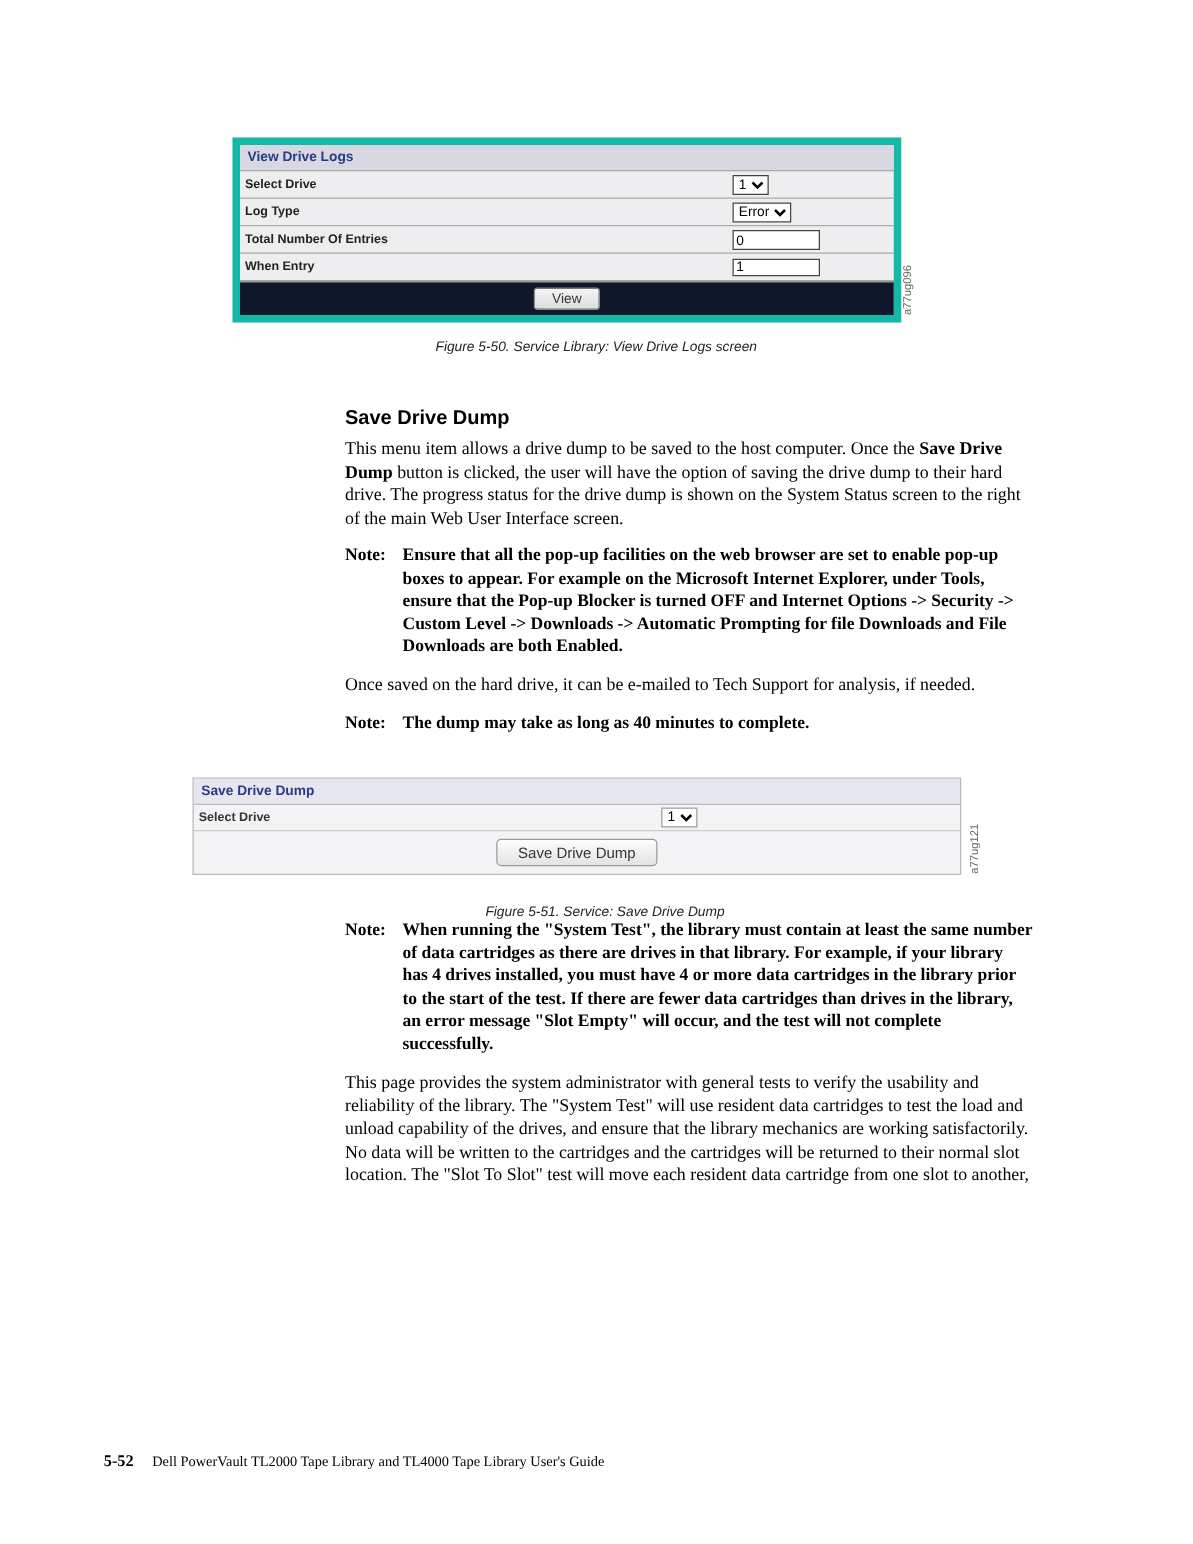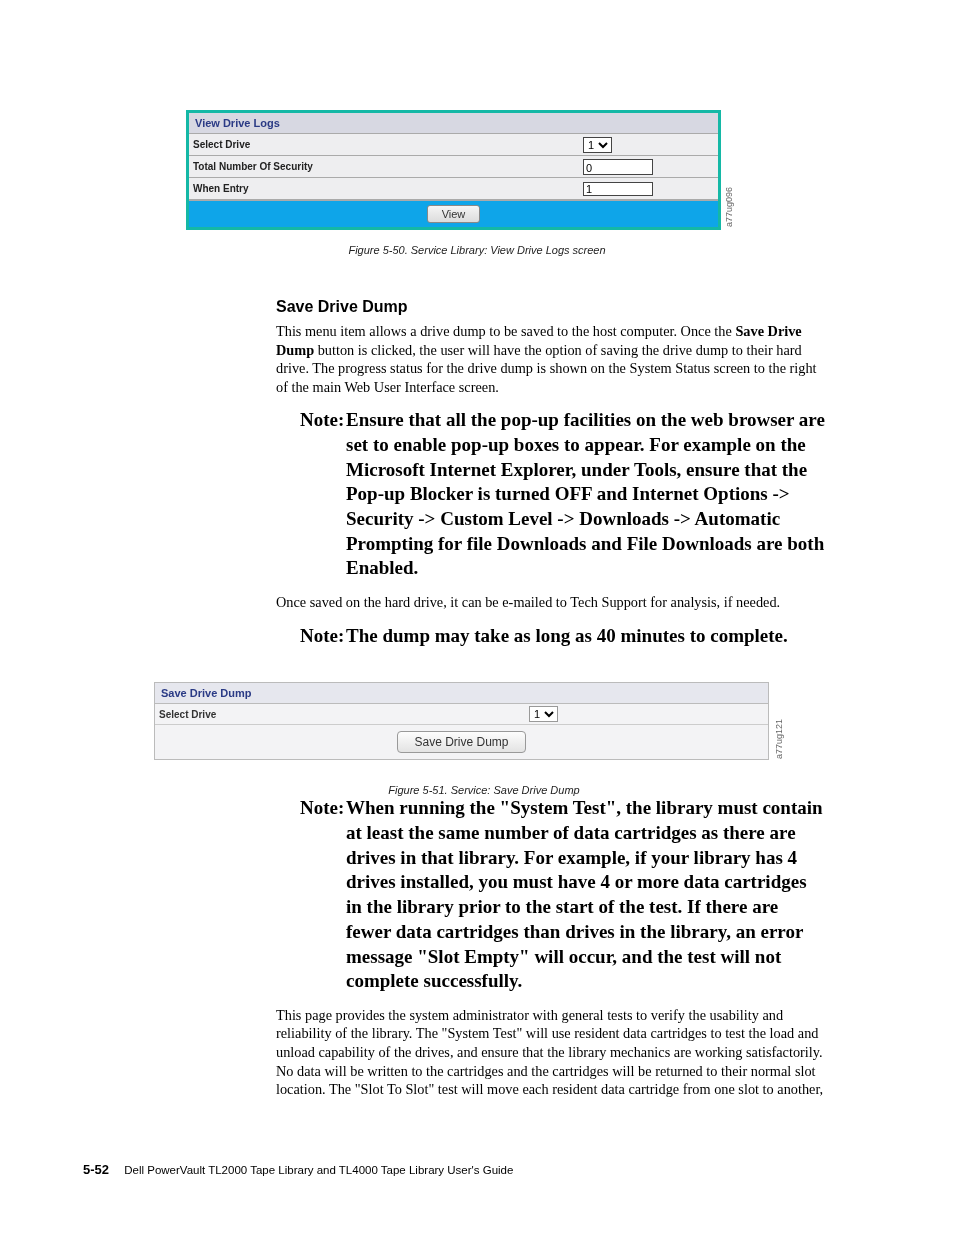--- a/index.html
+++ b/index.html
@@ -10,21 +10,21 @@
     height: 1235px;
     position: relative;
     color: #000;
   }
   .page {
     padding: 110px 121px 50px 121px;
   }
 
   
   .ui-panel {
-    border: 3px solid #14b8a6;
+    border: 6px solid #14b8a6;
     background: #eeeef0;
     font-family: Verdana, Geneva, sans-serif;
     font-size: 11px;
     width: 535px;
     margin-left: 65px;
     position: relative;
   }
   .ui-panel .title {
     background: #d7d8e2;
     color: #2a3a85;
@@ -69,21 +69,21 @@
     background: #fff;
     padding: 0 2px;
     display: inline-block;
     height: 16px;
     line-height: 16px;
   }
   .ui-panel .btnbar {
     text-align: center;
     padding: 4px 0;
     border-top: 1px solid #aaa;
-    background: #0ea5e9;
+    background: #0f172a;
   }
   .ui-panel .btn {
     font-family: Arial, sans-serif;
     font-size: 11px;
     background: linear-gradient(#f5f5f5,#dcdcdc);
     border: 1px solid #888;
     border-radius: 3px;
     padding: 2px 14px;
     color: #333;
     cursor: pointer;
@@ -120,24 +120,23 @@
     margin-top: 42px;
     margin-bottom: 6px;
   }
   h3.sec2 { margin-top: 20px; }
   .para {
     font-size: 14.3px;
     line-height: 1.3;
     margin-bottom: 12px;
   }
   .note-block {
-    font-size: 19px;
+    font-size: 14px;
     line-height: 1.3;
     margin-bottom: 12px;
-    margin-left: 24px;
   }
   .note-block .note-label {
     font-weight: bold;
     float: left;
     width: 46px;
   }
   .note-block .note-body {
     margin-left: 46px;
     font-weight: bold;
   }
@@ -191,21 +190,21 @@
     border-radius: 4px;
     padding: 3px 16px;
     color: #333;
     cursor: pointer;
   }
 
   .footer {
     position: absolute;
     left: 83px;
     bottom: 58px;
-    font-family: Liberation Sans, sans-serif;
+    font-family: Liberation Serif, serif;
     font-size: 11.5px;
     color: #000;
     text-align: right;
   }
   .footer .pn { font-weight: bold; font-size: 13px; margin-right: 12px; }
 </style>
 </head>
 <body>
 
 <div class="page">
@@ -215,23 +214,31 @@
 
     <div class="row">
       <div class="label">Select Drive</div>
       <div class="ctrl">
         <select>
           <option>1</option>
         </select>
       </div>
     </div>
 
-
     <div class="row">
-      <div class="label">Total Number Of Security</div>
+      <div class="label">Log Type</div>
+      <div class="ctrl">
+        <select>
+          <option>Error</option>
+        </select>
+      </div>
+    </div>
+
+    <div class="row">
+      <div class="label">Total Number Of Entries</div>
       <div class="ctrl">
         <span class="readout">0</span>
       </div>
     </div>
 
     <div class="row">
       <div class="label">When Entry</div>
       <div class="ctrl">
         <input type="text" value="1" style="">
       </div>

